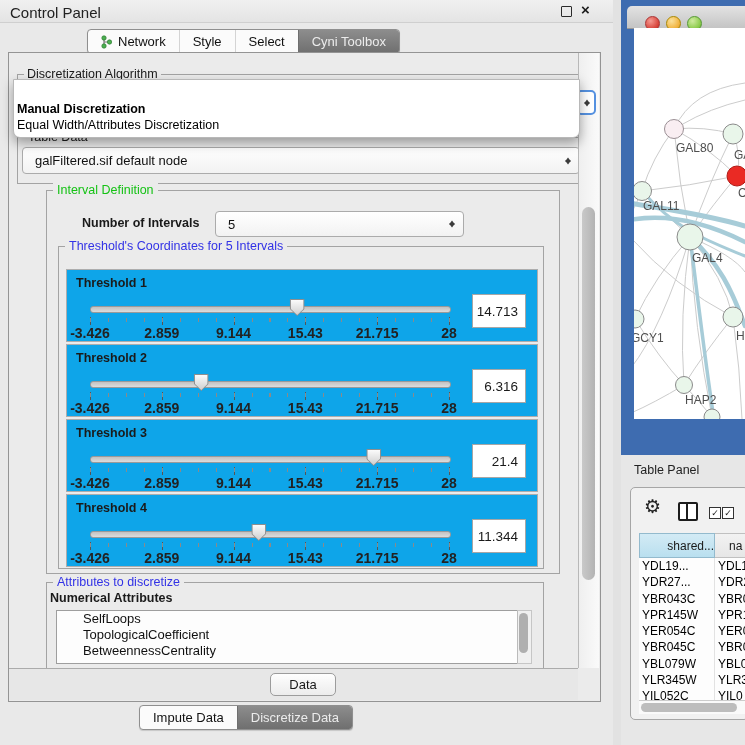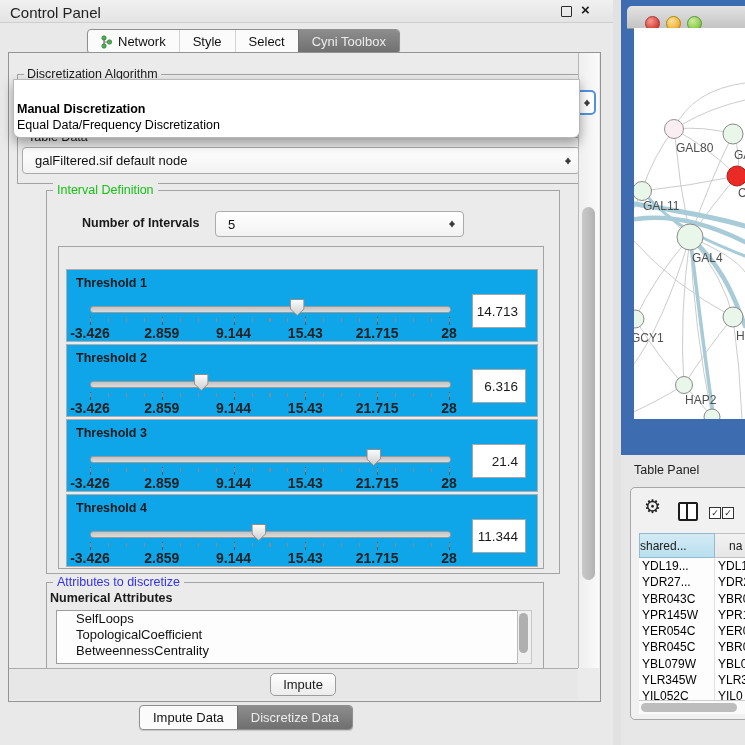--- a/index.html
+++ b/index.html
@@ -57,21 +57,21 @@
   .tlrow{position:absolute;left:23px;top:55px;width:359px;height:12px}
   .tl{position:absolute;transform:translateX(-50%);font-size:14px;font-weight:bold;color:#222;white-space:nowrap}
   .handle{position:absolute;top:29px;width:15px;height:17px;transform:translateX(-50%);z-index:2}
   .handle::before{content:"";position:absolute;inset:0;background:#8E8E8E;clip-path:polygon(0 0,100% 0,100% 58%,50% 100%,0 58%)}
   .handle::after{content:"";position:absolute;inset:1px;background:linear-gradient(#FBFBFB,#CFCFCF);clip-path:polygon(0 0,100% 0,100% 58%,50% 100%,0 58%)}
   .handle-area{position:absolute;left:23px;top:0;width:359px;height:0}
   .vbox{position:absolute;left:405px;top:24px;width:54px;height:34px;background:#fff;border:1px solid #A6A6A6;font-size:13.5px;text-align:right;line-height:34px;padding-right:7px;box-sizing:border-box}
 
   
   .alist{left:56px;top:610px;width:460px;height:52px;background:#FDFDFD;border:1px solid #9E9E9E;overflow:hidden}
-  .alist .it{padding-left:19px;font-size:13px;line-height:16px;color:#111;white-space:nowrap}
+  .alist .it{padding-left:26px;font-size:13px;line-height:16px;color:#111;white-space:nowrap}
   .lscroll{left:517px;top:610px;width:13px;height:52px;background:#F0F0F0;border:1px solid #C6C6C6;border-left-color:#BBB}
   .lscroll .thumb{position:absolute;left:1px;top:2px;width:9px;height:40px;background:#AFAFAF;border-radius:5px}
 
   .applybtn{left:270px;top:673px;width:64px;height:21px;background:linear-gradient(#FEFEFE,#ECECEC);border:1px solid #9C9C9C;border-radius:5px;font-size:13px;text-align:center;line-height:21px}
 
   
   .gapstrip{left:613px;top:0;width:8px;height:745px;background:#E2E2E2}
   .netwin{left:621px;top:0;width:124px;height:455px;background:#3E6CB0;overflow:hidden}
   .net-titlebar{position:absolute;left:6px;top:6px;width:118px;height:22px;background:linear-gradient(#E3E3E3,#C4C4C4);border-bottom:1px solid #979797;border-radius:5px 0 0 0}
   .light{position:absolute;top:10px;width:13px;height:13px;border-radius:50%}
@@ -83,21 +83,21 @@
 
   
   .tpanel{left:621px;top:455px;width:124px;height:290px;background:#E7E7E7;overflow:hidden}
   .tp-title{position:absolute;left:13px;top:8px;font-size:12.5px;color:#222}
   .tp-box{position:absolute;left:9px;top:32px;width:117px;height:231px;background:#F1F1F1;border:1px solid #A6A6A6;border-radius:5px}
   .gear{position:absolute;left:13px;top:9px;font-size:19px;color:#222;line-height:19px}
   .colsicon{position:absolute;left:47px;top:14px;width:16px;height:15px;border:2px solid #1c1c1c;border-radius:2px;background:#fff}
   .colsicon::after{content:"";position:absolute;left:6px;top:0;bottom:0;width:2px;background:#1c1c1c}
   .ckb{position:absolute;top:19px;width:10px;height:10px;border:1.5px solid #333;background:#fff;font-size:9px;line-height:10px;text-align:center;color:#222;font-weight:bold}
   .hdr{position:absolute;top:45px;height:25px;box-sizing:border-box;font-size:12px;display:flex;align-items:center}
-  .hdr1{left:8px;width:76px;background:linear-gradient(#D3EBF5,#B9DFEF);border:1px solid #93BACD;justify-content:flex-start}
+  .hdr1{left:8px;width:76px;background:linear-gradient(#D3EBF5,#B9DFEF);border:1px solid #93BACD;justify-content:flex-end}
   .hdr2{left:84px;width:60px;background:linear-gradient(#F2F2F2,#E6E6E6);border:1px solid #C0C0C0;border-left:none;padding-left:14px}
   .rows{position:absolute;left:8px;top:70px;width:136px;height:142px;background:#FDFDFD;overflow:hidden}
   .row{position:relative;height:16.3px;font-size:12px;color:#000}
   .row .c1{position:absolute;left:3px;top:1px}
   .row .c2{position:absolute;left:79px;top:1px}
   .coldiv{position:absolute;left:75px;top:0;bottom:0;width:1px;background:#E2E2E2}
   .hscroll{position:absolute;left:8px;top:212px;width:136px;height:13px;background:#FAFAFA;border-top:1px solid #CCC}
   .hscroll .thumb{position:absolute;left:2px;top:2px;width:96px;height:9px;background:#BDBDBD;border-radius:5px}
 
   svg{display:block}
@@ -141,41 +141,42 @@
 
   <div class="abs tbox" style="left:17px;top:74px;width:566px;height:62px;background:#EBEBEB"></div>
   <span class="abs" style="left:24px;top:67px;font-size:12.5px;background:#EBEBEB;padding:0 3px">Discretization Algorithm</span>
   <div class="abs combo" style="left:22px;top:88px;width:556px;height:25px"></div>
   <div class="abs focusring">
       <span class="step" style="right:2px"></span>
     </div>
 
   <div class="abs popup">
     <div class="o1">Manual Discretization</div>
-    <div class="o2">Equal Data/Frequency Discretization</div>
+    <div class="o2">Equal Width/Attributes Discretization</div>
   </div>
 
   <div class="abs tbox" style="left:17px;top:137px;width:566px;height:45px;background:#EBEBEB">
     <span class="tlabel">Table Data</span>
   </div>
   <div class="abs combo" style="left:22px;top:147px;width:556px;height:25px">
     <span class="txt">galFiltered.sif default node</span>
     <span class="step"></span>
   </div>
 
   <div class="abs tbox" style="left:46px;top:190px;width:512px;height:382px;background:#EBEBEB">
     <span class="tlabel green">Interval Definition</span>
   </div>
   <span class="abs" style="left:82px;top:216px;font-weight:bold;font-size:12.5px">Number of Intervals</span>
   <div class="abs combo" style="left:215px;top:211px;width:247px;height:24px">
     <span class="txt">5</span>
     <span class="step"></span>
   </div>
 
   <div class="abs tbox" style="left:58px;top:246px;width:484px;height:321px;background:#EBEBEB">
+    <span class="tlabel blue">Threshold's Coordinates for 5 Intervals</span>
 
     <div class="thp" style="top:22px">
       <span class="lbl">Threshold 1</span>
       <div class="track"></div>
       <div class="ticks-maj"></div>
       <div class="ticks-min"></div>
       <div class="handle-area">
           <div class="handle" style="left: 57.7197%;"></div>
         </div>
       <div class="tlrow">
@@ -258,21 +259,21 @@
   </div>
   <div class="abs lscroll">
       <div class="thumb"></div>
     </div>
 
   <div class="abs vp-bottom"></div>
   <div class="abs vscroll">
       <div class="thumb"></div>
     </div>
 
-  <div class="abs applybtn">Impute</div>
+  <div class="abs applybtn">Data</div>
 
   <div class="abs seg bottabs">
     <div class="s">
         <span>Impute Data</span>
       </div>
     <div class="s sel">
         <span>Discretize Data</span>
       </div>
   </div>
 </div>

